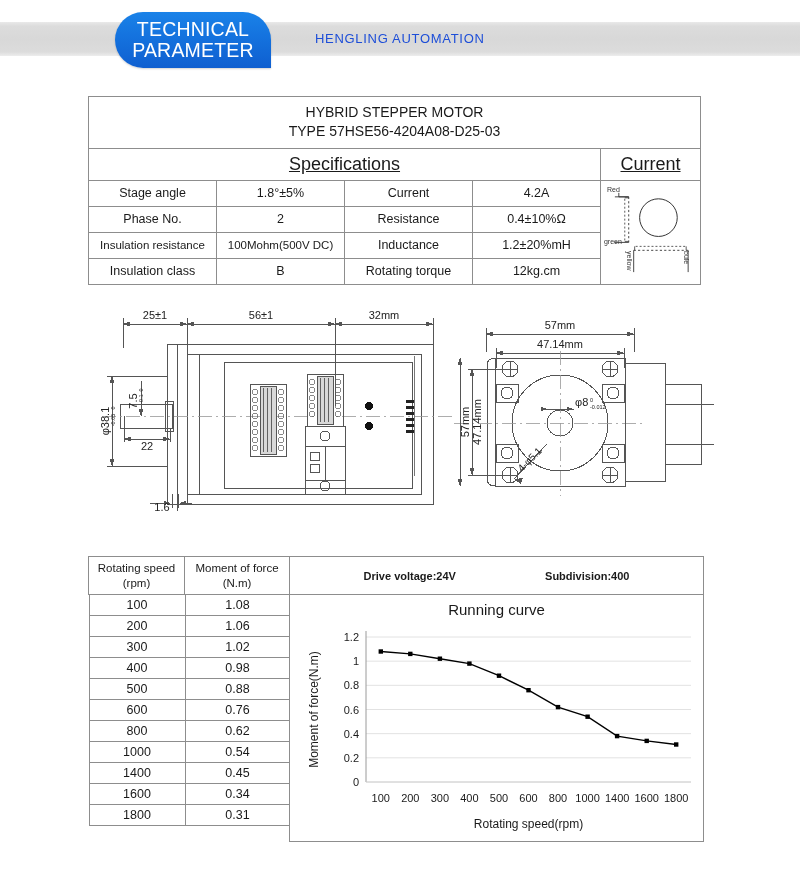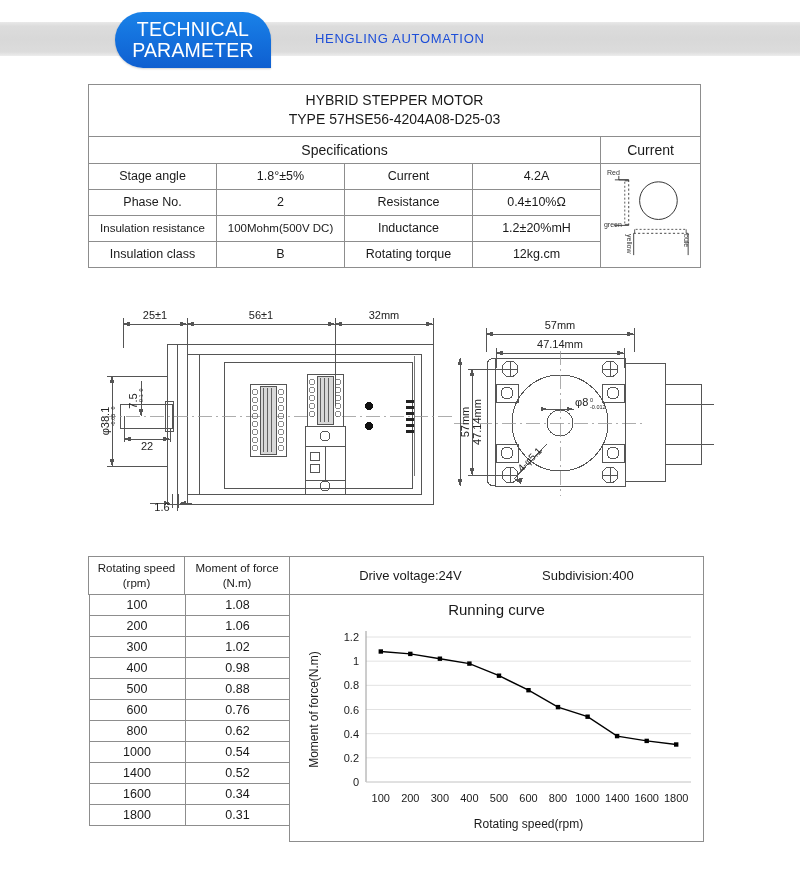--- a/index.html
+++ b/index.html
@@ -53,29 +53,29 @@
     border: 1px solid #8d8d8d;
     text-align: center;
     vertical-align: middle;
     font-size: 12.5px;
     padding: 2px 3px;
     white-space: nowrap;
   }
 
   
   #spec-table {
-    position: absolute; left: 88px; top: 84px;
+    position: absolute; left: 88px; top: 96px;
     width: 612px;
   }
   #spec-table td.title-cell {
     font-size: 14px;
     line-height: 1.35;
     padding: 6px 0 7px;
   }
-  #spec-table td.section-cell { font-size: 14px; padding: 5px 8px; }
+  #spec-table td.section-cell { font-size: 18px; padding: 5px 8px; text-decoration: underline; }
   #spec-table td.spec-row { height: 26px; font-size: 12.5px; }
 
   
   .diagram-cell { padding: 0 !important; }
   .diagram-box { position: relative; width: 100%; height: 100%; }
 
   
   #drawing-area {
     position: absolute; left: 2px; top: 296px;
     width: 736px; height: 250px; text-align: center;
@@ -85,21 +85,21 @@
   #curve-table {
     position: absolute; left: 88px; top: 556px;
     width: 615px;
   }
   #curve-table td.curve-title {
     font-size: 15.5px; padding: 7px 0 8px;
   }
   #curve-table td.col-head {
     font-size: 11.5px; line-height: 1.25; padding: 4px 2px; height: 38px;
   }
-  #curve-table td.cond-cell { font-size: 13px; }
+  #curve-table td.cond-cell { font-size: 11px; font-weight: bold; }
   #curve-table td.data-cell { height: 21px; font-size: 12.5px; }
   #curve-table td.chart-cell { padding: 0 !important; vertical-align: top; }
   .cond-inner {
     display: flex; justify-content: space-around;
     align-items: center; padding: 0 26px;
   }
   .chart-host { position: relative; width: 100%; height: 100%; }
 </style>
 </head>
 <body>
@@ -472,21 +472,21 @@
               <tr>
                 <td class="data-cell">800</td>
                 <td class="data-cell">0.62</td>
               </tr>
               <tr>
                 <td class="data-cell">1000</td>
                 <td class="data-cell">0.54</td>
               </tr>
               <tr>
                 <td class="data-cell">1400</td>
-                <td class="data-cell">0.52</td>
+                <td class="data-cell">0.45</td>
               </tr>
               <tr>
                 <td class="data-cell">1600</td>
                 <td class="data-cell">0.34</td>
               </tr>
               <tr>
                 <td class="data-cell">1800</td>
                 <td class="data-cell">0.31</td>
               </tr>
             </tbody>

